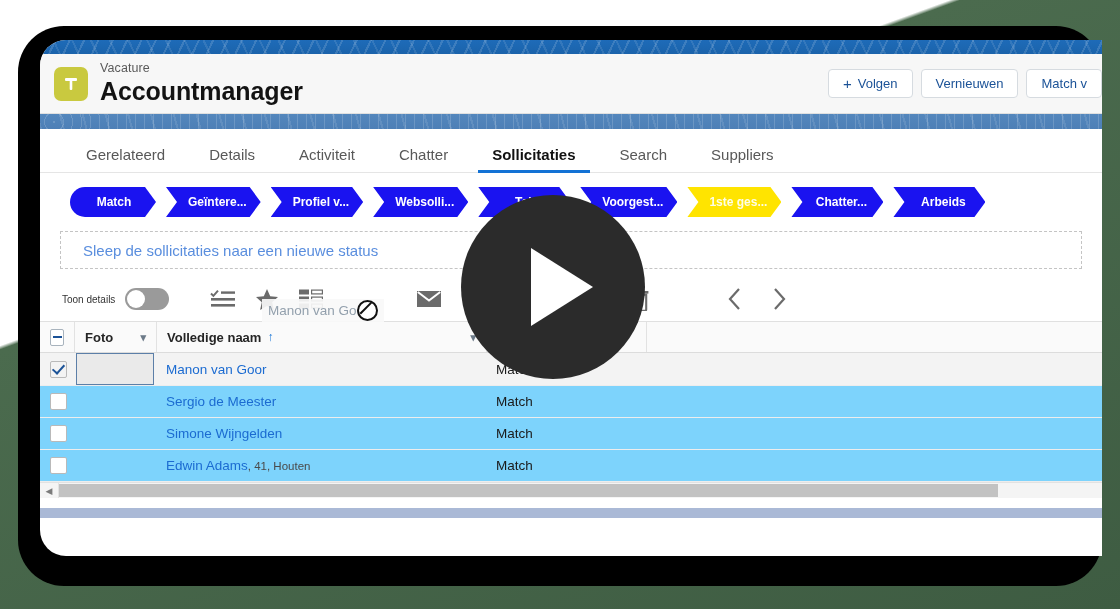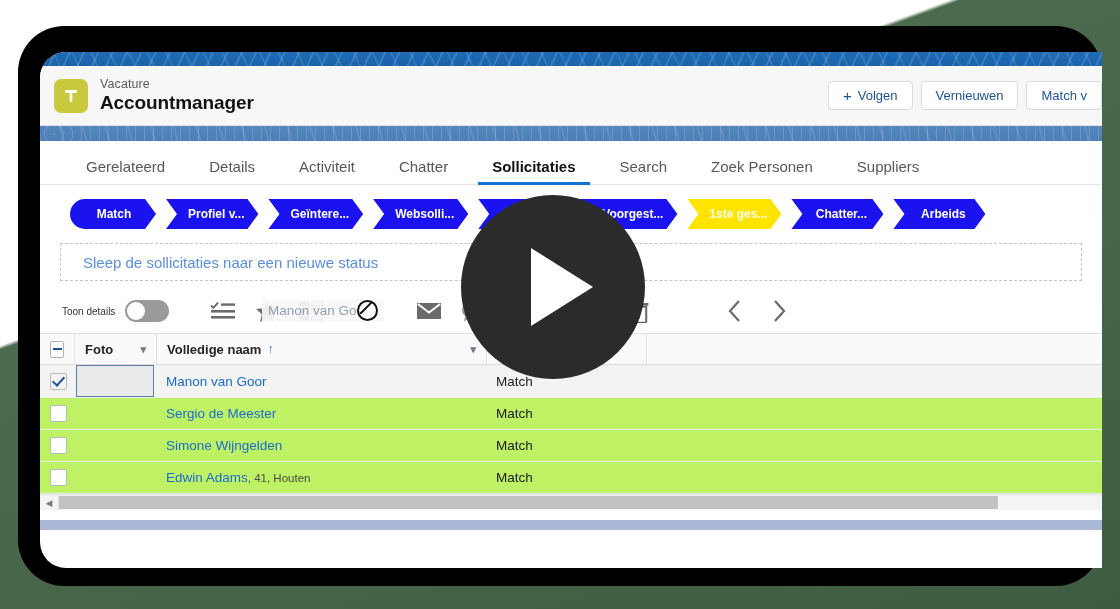--- a/index.html
+++ b/index.html
@@ -13,21 +13,21 @@
   #backdrop{position:absolute;inset:0;background:#ffffff;}
   #backdrop .green{position:absolute;left:0;top:0;width:100%;height:100%;
     background:linear-gradient(160deg,#ffffff 0%,#ffffff 34%,#4b6b4e 34.4%,#3e5c42 100%);}
   
   #frame{
     position:absolute;left:18px;top:26px;width:1084px;height:560px;
     background:#000000;border-radius:46px;
   }
   
   #window{
-    position:absolute;left:40px;top:52px;width:1062px;height:516px;
+    position:absolute;left:40px;top:40px;width:1062px;height:516px;
     background:#ffffff;border-radius:26px 0 0 26px;overflow:hidden;
   }
   
   .topband{
     height:14px;width:100%;
     background:
       repeating-linear-gradient(115deg,rgba(255,255,255,.14) 0 2px,rgba(255,255,255,0) 2px 13px),
       repeating-linear-gradient(65deg,rgba(255,255,255,.10) 0 2px,rgba(255,255,255,0) 2px 17px),
       linear-gradient(#1e6bb8,#1b63ab);
   }
@@ -36,21 +36,21 @@
     height:60px;background:#f7f7f7;border-bottom:1px solid #e0e0e0;
     display:flex;align-items:center;padding:0 0 0 14px;box-sizing:border-box;
   }
   .rec-icon{
     width:34px;height:34px;border-radius:7px;background:#c9c93f;
     display:flex;align-items:center;justify-content:center;flex:0 0 auto;
   }
   .rec-icon svg{display:block;}
   .rec-titles{margin-left:12px;line-height:1.15;}
   .rec-eyebrow{font-size:12.5px;color:#5a5a5a;letter-spacing:.1px;}
-  .rec-title{font-size:19px;font-weight:700;color:#131313;letter-spacing:-.1px;margin-top:1px;}
+  .rec-title{font-size:25px;font-weight:700;color:#131313;letter-spacing:-.1px;margin-top:1px;}
   .rec-actions{margin-left:auto;display:flex;align-items:center;gap:8px;padding-right:0;}
   .btn{
     height:29px;padding:0 14px;border:1px solid #d6dbe0;border-radius:4px;background:#fff;
     color:#1b5297;font-size:13px;display:flex;align-items:center;gap:6px;white-space:nowrap;
     box-sizing:border-box;
   }
   .btn .plus{font-size:15px;line-height:1;color:#1b5297;font-weight:400;}
   
   .subband{
     height:15px;width:100%;
@@ -118,21 +118,21 @@
   }
   .toggle .knob{
     position:absolute;left:2px;top:2px;width:18px;height:18px;border-radius:50%;background:#fff;
   }
   .ico-group{display:flex;align-items:center;}
   .ico{
     width:44px;height:44px;display:flex;align-items:center;justify-content:center;color:#6b6b6b;
   }
   .ico svg{display:block;}
   
-  .tablewrap{border-top:1px solid #e0e0e0;background:#bef264;}
+  .tablewrap{border-top:1px solid #e0e0e0;background:#7dd3fc;}
   table{border-collapse:collapse;width:100%;table-layout:fixed;}
   th,td{text-align:left;font-size:13.5px;padding:0;}
   thead th{
     height:30px;background:#fafafa;border-bottom:1px solid #dcdcdc;
     font-weight:700;color:#252525;font-size:13px;vertical-align:middle;
   }
   .col-chk{width:34px;}
   .col-foto{width:82px;}
   .col-naam{width:330px;}
   .col-status{width:160px;}
@@ -237,37 +237,34 @@
     <div class="tab">
         <span>Chatter</span>
       </div>
     <div class="tab active">
         <span>Sollicitaties</span>
       </div>
     <div class="tab">
         <span>Search</span>
       </div>
     <div class="tab">
-        <span>Zoek Personen</span>
-      </div>
-    <div class="tab">
         <span>Suppliers</span>
       </div>
   </div>
 
   <div class="pathwrap">
     <div class="path">
       <div class="step first">
           <span>Match</span>
         </div>
       <div class="step">
+          <span>Geïntere...</span>
+        </div>
+      <div class="step">
           <span>Profiel v...</span>
-        </div>
-      <div class="step">
-          <span>Geïntere...</span>
         </div>
       <div class="step">
           <span>Websolli...</span>
         </div>
       <div class="step">
           <span>Tel...</span>
         </div>
       <div class="step">
           <span>Voorgest...</span>
         </div>

